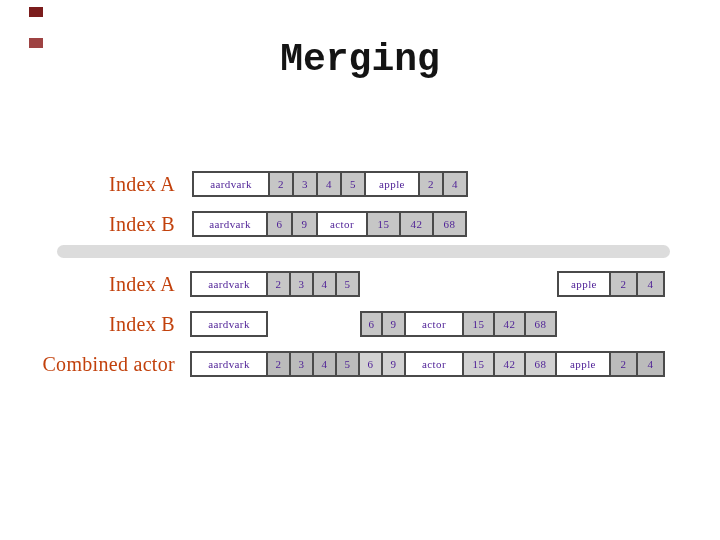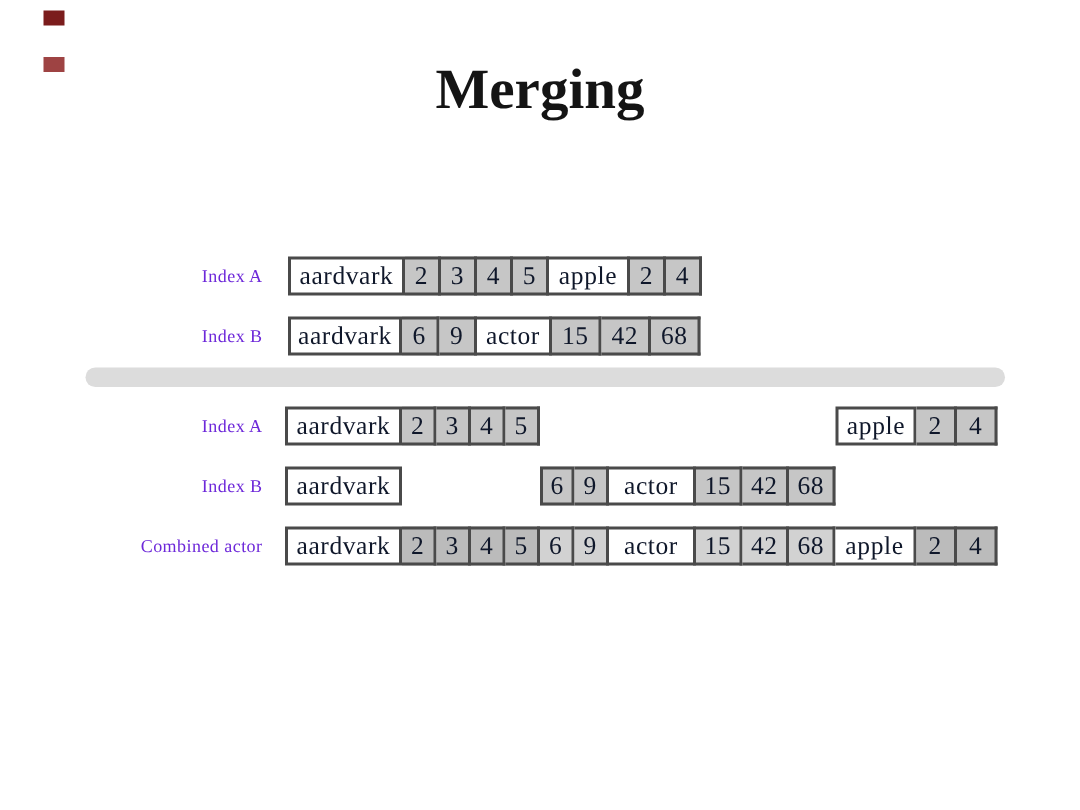--- a/index.html
+++ b/index.html
@@ -19,52 +19,52 @@
     left: 29px;
     width: 14px; height: 10px;
   }
   #accent-1 { top: 7px; }
   #accent-2 { top: 38px; }
   .slide-title {
     position: absolute;
     top: 38px; left: 0;
     width: 720px;
     text-align: center;
-    font-family: Liberation Serif, serif;
+    font-family: Liberation Mono, monospace;
     font-size: 38px;
     font-weight: bold;
     color: #141414;
     letter-spacing: 0px;
   }
   .row-label {
     position: absolute;
     left: 0; width: 175px;
     height: 26px; line-height: 26px;
     text-align: right;
     font-family: "Liberation Serif", "DejaVu Serif", serif;
-    font-size: 12px;
-    color: #6d28d9;
+    font-size: 20px;
+    color: #c2410c;
     letter-spacing: 0.3px;
   }
   .segment {
     position: absolute;
     display: flex;
     height: 26px;
   }
   .cell {
     box-sizing: border-box;
     height: 26px;
     border: 2px solid #4a4a4a;
     border-left: none;
     display: flex;
     align-items: center;
     justify-content: center;
     font-family: "Liberation Serif", "DejaVu Serif", serif;
-    font-size: 17px;
-    color: #0f172a;
+    font-size: 11px;
+    color: #4c1d95;
     letter-spacing: 0.4px;
   }
   .segment .cell:first-child { border-left: 2px solid #4a4a4a; }
   .sh-white { background: #ffffff; }
   .sh-mid   { background: #c6c6c6; }
   .sh-dark  { background: #bbbbbb; }
   .sh-light { background: #d2d2d2; }
   .divider {
     position: absolute;
     left: 57px; top: 245px;

